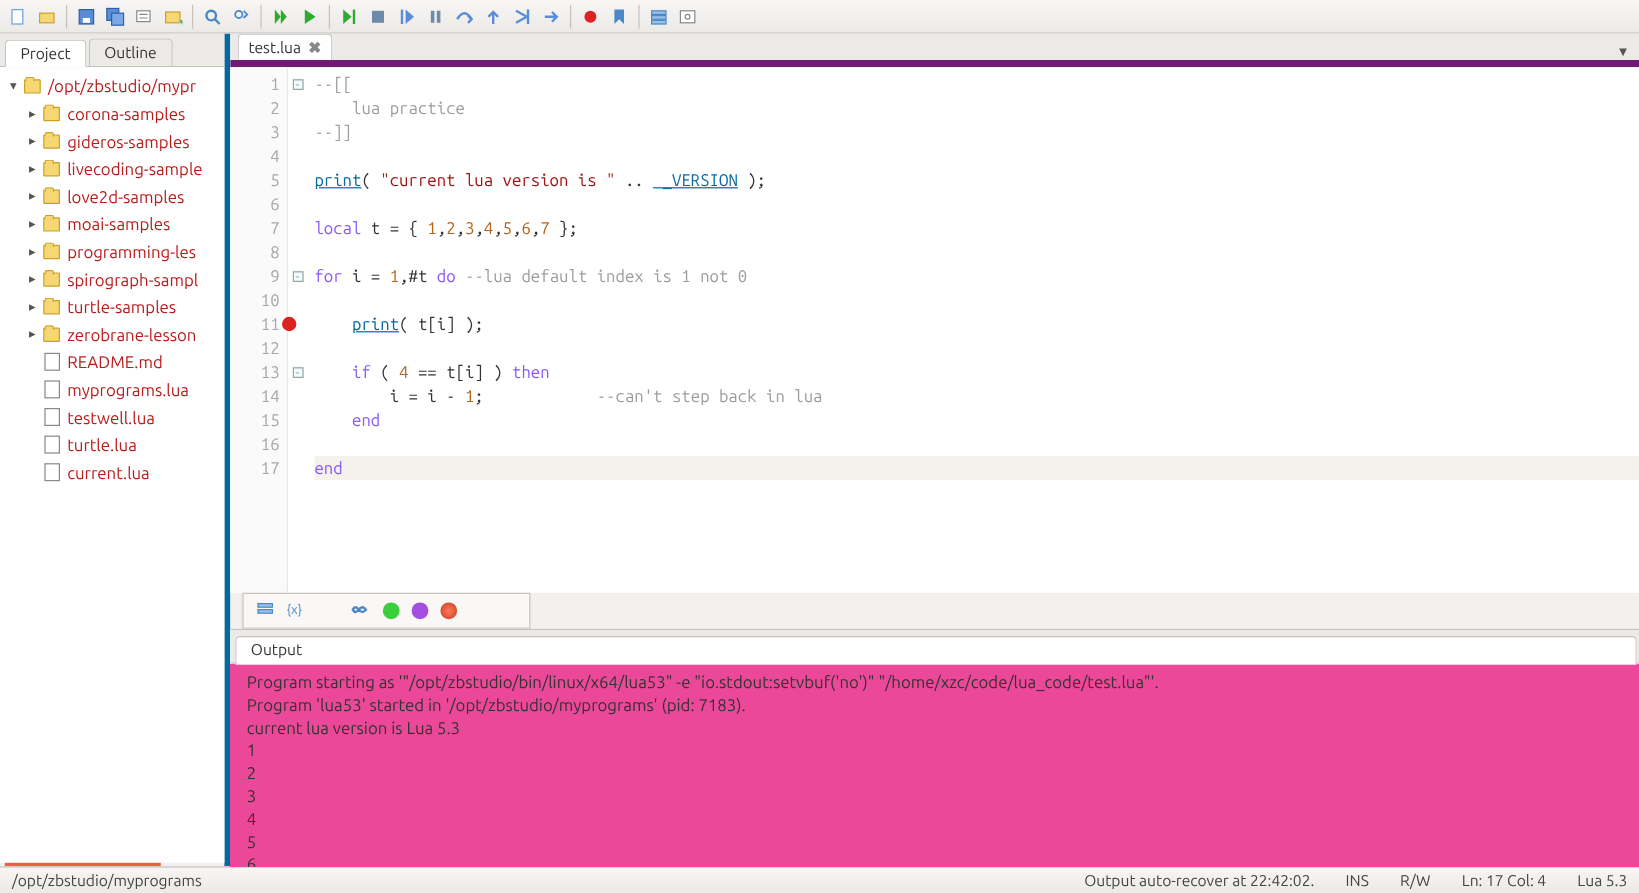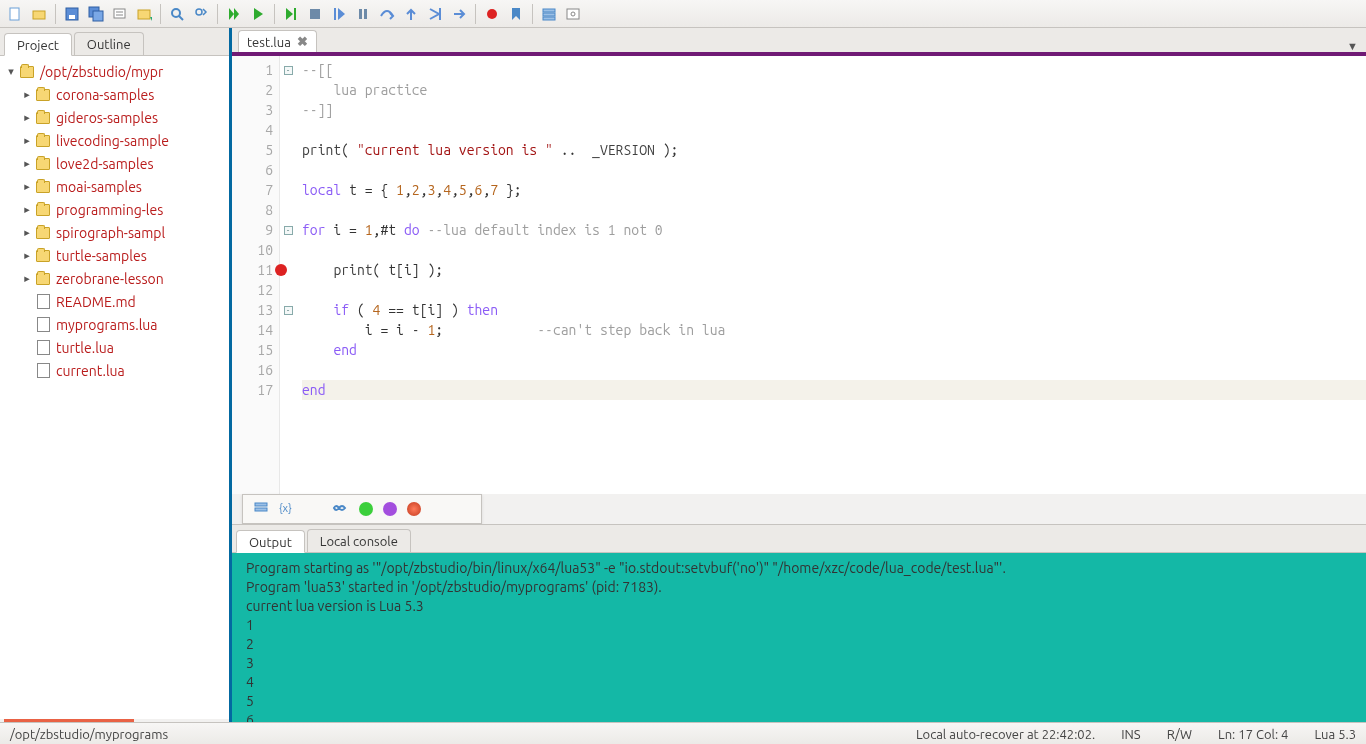--- a/index.html
+++ b/index.html
@@ -4,57 +4,57 @@
 <style>
   * { box-sizing: border-box; margin: 0; padding: 0; }
   body { font-family: "Ubuntu", "Segoe UI", Arial, sans-serif; font-size: 13px; background: #f2f1f0; color: #333; width: 1366px; height: 744px; overflow: hidden; display: flex; flex-direction: column; }
   
   .toolbar { height: 28px; background: linear-gradient(#f7f6f5, #eceae7); border-bottom: 1px solid #c6c3bf; display: flex; align-items: center; padding: 0 4px; gap: 2px; }
   .toolbar .btn { width: 22px; height: 22px; display: flex; align-items: center; justify-content: center; border-radius: 3px; cursor: pointer; }
   .toolbar .sep { width: 1px; height: 20px; background: #c6c3bf; margin: 0 3px; }
   
   .main { flex: 1; display: flex; overflow: hidden; }
   
-  .project-panel { width: 232px; display: flex; flex-direction: column; border-right: 3px solid #0369a1; background: #f2f1f0; }
+  .project-panel { width: 192px; display: flex; flex-direction: column; border-right: 5px solid #0369a1; background: #f2f1f0; }
   .tabs { display: flex; height: 28px; border-bottom: 1px solid #c6c3bf; background: #eceae7; padding-top: 4px; padding-left:4px;}
   .tab { padding: 4px 12px; border: 1px solid #c6c3bf; border-bottom: none; background: #eceae7; cursor: pointer; font-size: 13px; border-top-left-radius:4px; border-top-right-radius:4px; margin-right:2px;}
   .tab.active { background: #fff; position: relative; top: 1px; border-bottom:1px solid #fff;}
   .tree { flex: 1; background: #fff; overflow: auto; padding: 4px 0; font-size: 14px; }
   .tree-row { display: flex; align-items: center; height: 23px; padding-left: 4px; cursor: pointer; white-space: nowrap; overflow:hidden;}
   .tree-row .twisty { width: 14px; text-align: center; color: #555; font-size: 11px;}
   .tree-row .icon { width: 18px; display:flex; align-items:center; justify-content:center; }
   .folder-icon { width:14px; height:12px; background:#f7d774; border:1px solid #c9a227; border-radius:1px; position:relative;}
   .folder-icon::before{content:""; position:absolute; top:-3px; left:0; width:6px; height:3px; background:#f7d774; border:1px solid #c9a227; border-bottom:none; border-top-left-radius:2px; border-top-right-radius:2px;}
   .file-icon { width:13px; height:15px; background:#fff; border:1px solid #888; position:relative;}
   .tree-row .label { margin-left: 4px; color:#b91c1c;}
   .depth1 { padding-left: 20px; }
   .tree-scroll-hint{height:3px; background:#e96245; width:130px; margin-left:4px;}
   
   .editor-area { flex: 1; display: flex; flex-direction: column; background: #f2f1f0; }
-  .editor-tabs { height: 28px; display: flex; align-items:flex-end; border-bottom: 4px solid #701a75; background: #eceae7; padding-left:6px; padding-top:4px;justify-content:space-between;}
+  .editor-tabs { height: 28px; display: flex; align-items:flex-end; border-bottom: 6px solid #701a75; background: #eceae7; padding-left:6px; padding-top:4px;justify-content:space-between;}
   .editor-tab { display:flex; align-items:center; gap:6px; padding:3px 8px; border:1px solid #c6c3bf; border-bottom:none; background:#fff; border-top-left-radius:4px; border-top-right-radius:4px; font-size:13px;}
   .editor-tab .close { color:#888; cursor:pointer; font-weight:bold;}
   .editor-tabs .dropdown{margin-left:auto; margin-right:8px; color:#555; font-size:11px; cursor:pointer;}
   .editor { flex:1; background:#fff; display:flex; font-family: "Ubuntu Mono","Consolas",monospace; font-size:14px; overflow:hidden;}
   .gutter { width:48px; text-align:right; padding:4px 6px 0 0; color:#a8a8a8; background:#fafafa; border-right:1px solid #e8e8e8; line-height:20px;}
   .gutter .ln{height:20px; position:relative;}
   .bp{position:absolute; right:-14px; top:4px; width:12px; height:12px; background:#d22; border-radius:50%;}
   .fold-col{width:16px; background:#fff; padding-top:4px; line-height:20px; text-align:center; color:#9aa; font-size:10px;}
   .fold-col div{height:20px;}
   .fold-box{display:inline-block; width:9px; height:9px; border:1px solid #8aa; line-height:7px; text-align:center; font-size:9px; color:#688; background:#f4f8f8;}
   .code { flex:1; padding:4px 0 0 6px; line-height:20px; white-space:pre; color:#333;}
   .code .line{height:20px;}
   .code .line.current{background:#f4f2ea;}
-  .kw{color:#8b5cf6;} .str{color:#a31515;} .num{color:#b5651d;} .fn{color:#404040; } .cmt{color:#9e9e9e;}
+  .kw{color:#8b5cf6;} .str{color:#a31515;} .num{color:#b5651d;} .fn{color:#0369a1; text-decoration:underline;} .cmt{color:#9e9e9e;}
   
   .debugbar{height:30px; background:#f7f6f5; border-top:1px solid #c6c3bf; border-bottom:1px solid #c6c3bf; display:flex; align-items:center; padding:0 10px; gap:10px;}
   .dot{width:14px;height:14px;border-radius:50%;}
   
   .output-panel{height:198px; display:flex; flex-direction:column; border-top:1px solid #c6c3bf; background:#fff;}
-  .output-body{flex:1; padding:6px 14px; font-size:14px; line-height:19px; overflow:auto; background:#14b8a6;}
+  .output-body{flex:1; padding:6px 14px; font-size:14px; line-height:19px; overflow:auto; background:#ec4899;}
   .output-body div{white-space:pre-wrap;}
   
   .statusbar{height:22px; background:linear-gradient(#f7f6f5,#eceae7); border-top:1px solid #c6c3bf; display:flex; align-items:center; font-size:13px; padding:0 10px; color:#444;}
   .statusbar .spacer{flex:1;}
   .statusbar span{margin-right:26px;}
 </style>
 </head>
 <body>
 
 <div class="toolbar">
@@ -276,20 +276,27 @@
             <span class="file-icon"></span>
           </span>
           <span class="label">README.md</span>
         </div>
         <div class="tree-row depth1">
           <span class="twisty"></span>
           <span class="icon">
             <span class="file-icon"></span>
           </span>
           <span class="label">myprograms.lua</span>
+        </div>
+        <div class="tree-row depth1">
+          <span class="twisty"></span>
+          <span class="icon">
+            <span class="file-icon"></span>
+          </span>
+          <span class="label">testwell.lua</span>
         </div>
         <div class="tree-row depth1">
           <span class="twisty"></span>
           <span class="icon">
             <span class="file-icon"></span>
           </span>
           <span class="label">turtle.lua</span>
         </div>
         <div class="tree-row depth1">
           <span class="twisty"></span>
@@ -365,21 +372,21 @@
           </svg></div>
       <div><svg width="18" height="16">
             <path d="M3 8 Q5 4 8 8 Q11 12 14 8 Q11 4 8 8 Q5 12 3 8 Z" fill="none" stroke="#4a88c7" stroke-width="2"></path>
           </svg></div>
       <div class="dot" style="background:#3bcf3b"></div>
       <div class="dot" style="background:#a34ede"></div>
       <div class="dot" style="background:radial-gradient(#ff7b5a,#c33a1f)"></div>
     </div>
 
     <div class="output-panel">
-      <div class="tabs" style="background:#eceae7;">
+      <div class="tabs" style="background:#eceae7;flex-direction:column;">
         <div class="tab active">Output</div>
         <div class="tab">Local console</div>
       </div>
       <div class="output-body" id="output">
           <div>Program starting as '"/opt/zbstudio/bin/linux/x64/lua53" -e "io.stdout:setvbuf('no')" "/home/xzc/code/lua_code/test.lua"'.</div>
           <div>Program 'lua53' started in '/opt/zbstudio/myprograms' (pid: 7183).</div>
           <div>current lua version is Lua 5.3</div>
           <div>1</div>
           <div>2</div>
           <div>3</div>
@@ -387,18 +394,18 @@
           <div>5</div>
           <div>6</div>
         </div>
     </div>
   </div>
 </div>
 
 <div class="statusbar">
   <span>/opt/zbstudio/myprograms</span>
   <div class="spacer"></div>
-  <span>Local auto-recover at 22:42:02.</span>
+  <span>Output auto-recover at 22:42:02.</span>
   <span>INS</span>
   <span>R/W</span>
   <span>Ln: 17 Col: 4</span>
   <span style="margin-right:0">Lua 5.3</span>
 </div>
 
 </body></html>

